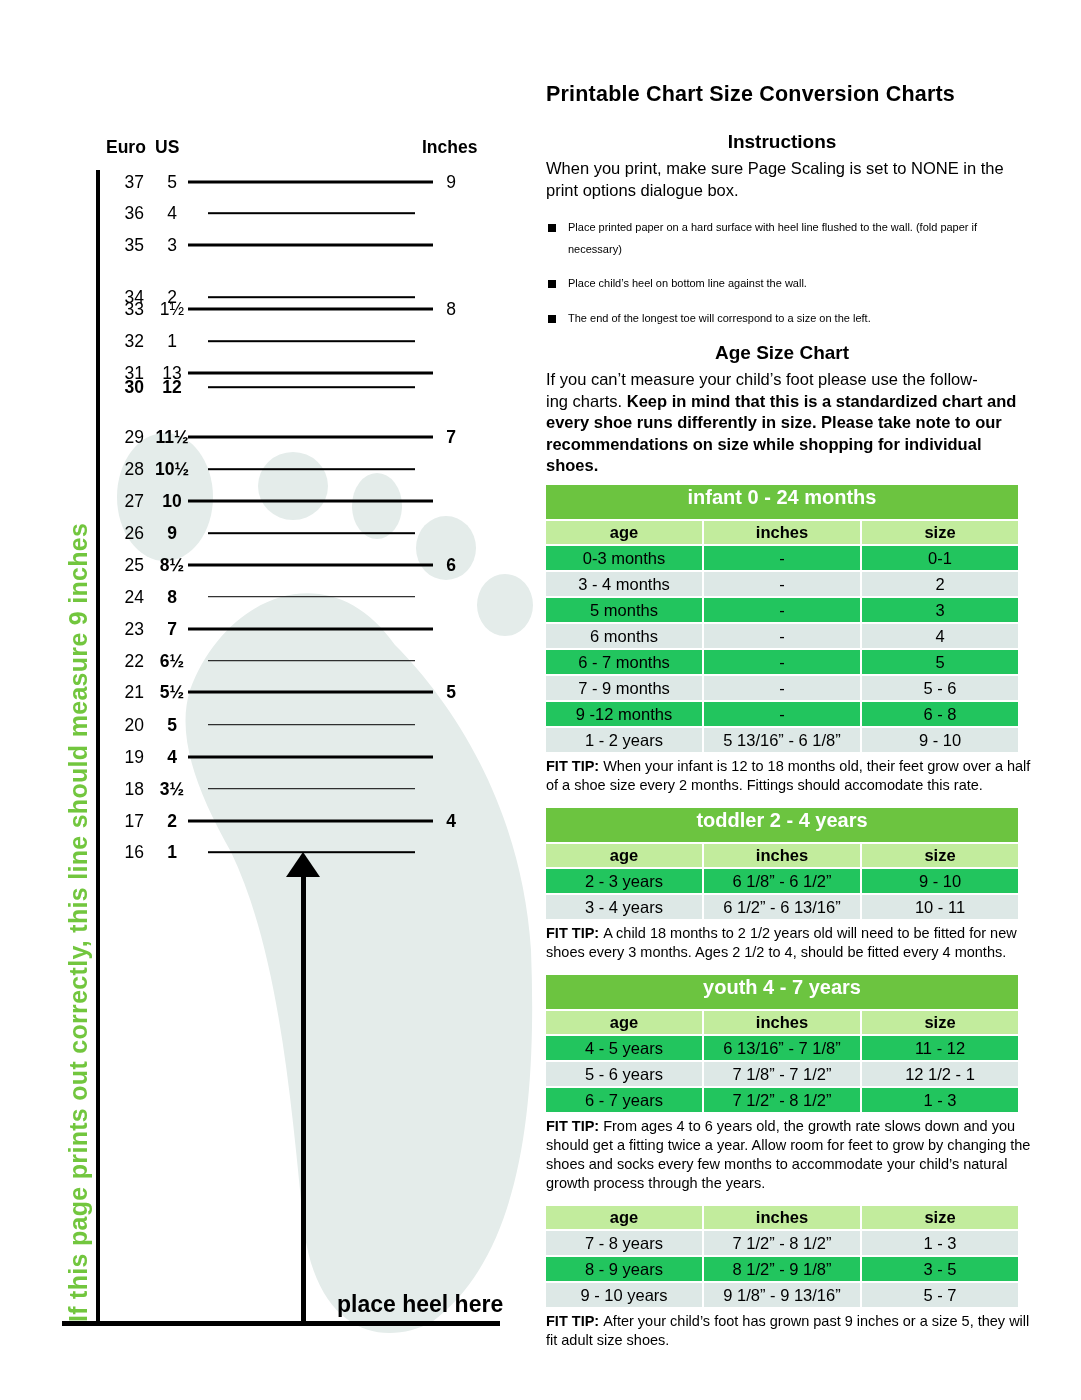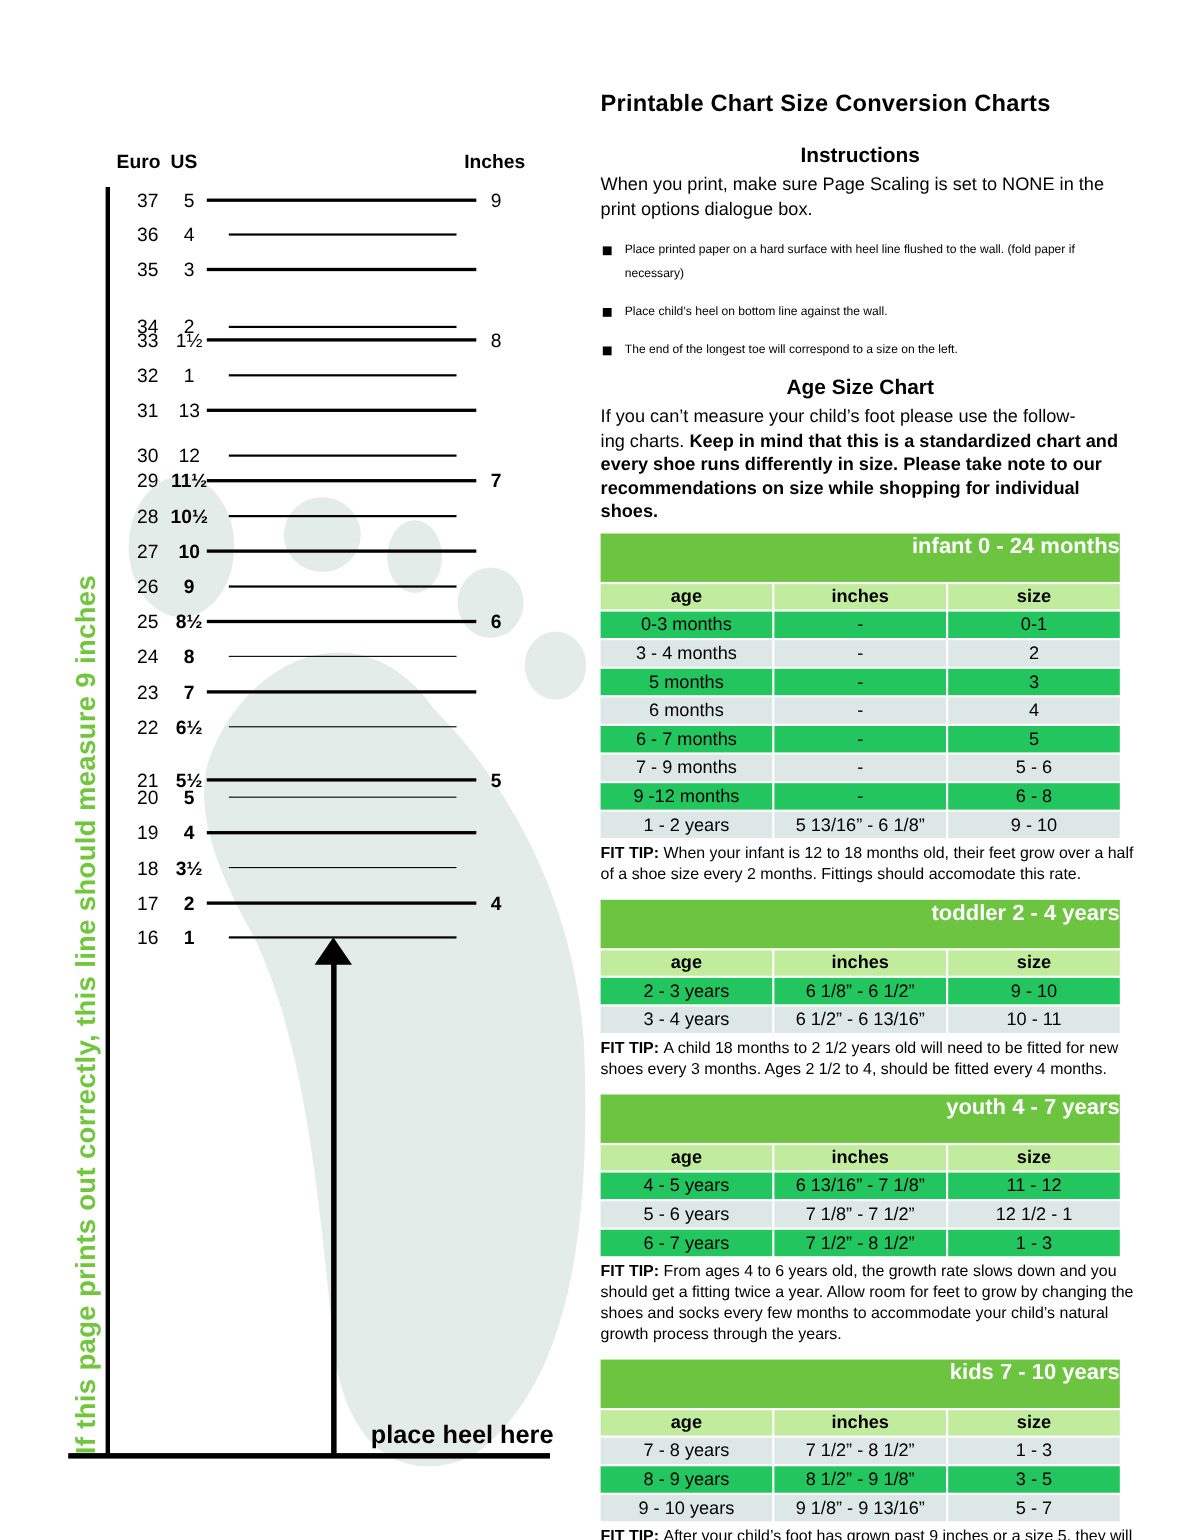--- a/index.html
+++ b/index.html
@@ -59,21 +59,21 @@
   #bullet-list { list-style:none; margin-bottom:12px; }
   #bullet-list li { position:relative; padding-left:22px; margin-bottom:13px; font-size:11px; line-height:21.5px; }
   #bullet-list .sq { position:absolute; left:2px; top:7px; width:8px; height:8px; background:#000; }
   #age-chart-head { margin-top:2px; }
   #age-chart-intro { margin-bottom:8px; }
   #age-chart-intro strong { font-weight:bold; }
 
   .tblsec { margin-bottom:0; }
   .banner {
     background:#6cc440; color:#fff; font-size:20px; font-weight:bold;
-    text-align:right; padding:1px 0 21px; line-height:22px;
+    text-align:center; padding:1px 0 11px; line-height:22px;
   }
   .grid { display:grid; grid-template-columns:1fr 1fr 1fr; gap:2px; background:#fff; margin-top:2px; }
   .grid .cell { text-align:center; font-size:16.5px; line-height:20px; padding:2px 0 2px; }
   .grid .hdr { background:#c2ec9d; font-weight:bold; padding:1px 0 2px; }
   .cell.shadeA { background:#22c55e; }
   .cell.shadeB { background:#dde8e6; }
   .fittip { font-size:14.5px; line-height:19px; margin:5px 0 13px; width:492px; }
   .fittip strong { font-weight:bold; }
 </style>
 </head>
@@ -135,21 +135,21 @@
         <div class="rrow" style="top: 325.25px;">
           <span class="euro">32</span>
           <span class="us">1</span>
           <div class="ln minor"></div>
         </div>
         <div class="rrow" style="top: 357.2px;">
           <span class="euro">31</span>
           <span class="us">13</span>
           <div class="ln major"></div>
         </div>
-        <div class="rrow" style="top: 398px;">
+        <div class="rrow" style="top: 371px; font-weight: bold;">
           <span class="euro">30</span>
           <span class="us">12</span>
           <div class="ln minor"></div>
         </div>
         <div class="rrow b" style="top: 421.1px;">
           <span class="euro">29</span>
           <span class="us">11½</span>
           <div class="ln major"></div>
           <span class="inch">7</span>
         </div>
@@ -182,21 +182,21 @@
         <div class="rrow b" style="top: 612.8px;">
           <span class="euro">23</span>
           <span class="us">7</span>
           <div class="ln major"></div>
         </div>
         <div class="rrow b" style="top: 644.75px;">
           <span class="euro">22</span>
           <span class="us">6½</span>
           <div class="ln minor"></div>
         </div>
-        <div class="rrow b" style="top: 693px;">
+        <div class="rrow b" style="top: 676px;">
           <span class="euro">21</span>
           <span class="us">5½</span>
           <div class="ln major"></div>
           <span class="inch">5</span>
         </div>
         <div class="rrow b" style="top: 708.65px;">
           <span class="euro">20</span>
           <span class="us">5</span>
           <div class="ln minor"></div>
         </div>
@@ -310,21 +310,20 @@
             <div class="cell shadeB">5 - 6 years</div>
             <div class="cell shadeB">7 1/8” - 7 1/2”</div>
             <div class="cell shadeB">12 1/2 - 1</div>
             <div class="cell shadeA">6 - 7 years</div>
             <div class="cell shadeA">7 1/2” - 8 1/2”</div>
             <div class="cell shadeA">1 - 3</div>
           </div>
           <p class="fittip"><strong>FIT TIP: </strong><span>From ages 4 to 6 years old, the growth rate slows down and you should get a fitting twice a year. Allow room for feet to grow by changing the shoes and socks every few months to accommodate your child’s natural growth process through the years.</span></p>
         </div>
         <div class="tblsec">
-          <div class="banner">kids 7 - 10 years</div>
           <div class="grid">
             <div class="cell hdr">age</div>
             <div class="cell hdr">inches</div>
             <div class="cell hdr">size</div>
             <div class="cell shadeB">7 - 8 years</div>
             <div class="cell shadeB">7 1/2” - 8 1/2”</div>
             <div class="cell shadeB">1 - 3</div>
             <div class="cell shadeA">8 - 9 years</div>
             <div class="cell shadeA">8 1/2” - 9 1/8”</div>
             <div class="cell shadeA">3 - 5</div>

